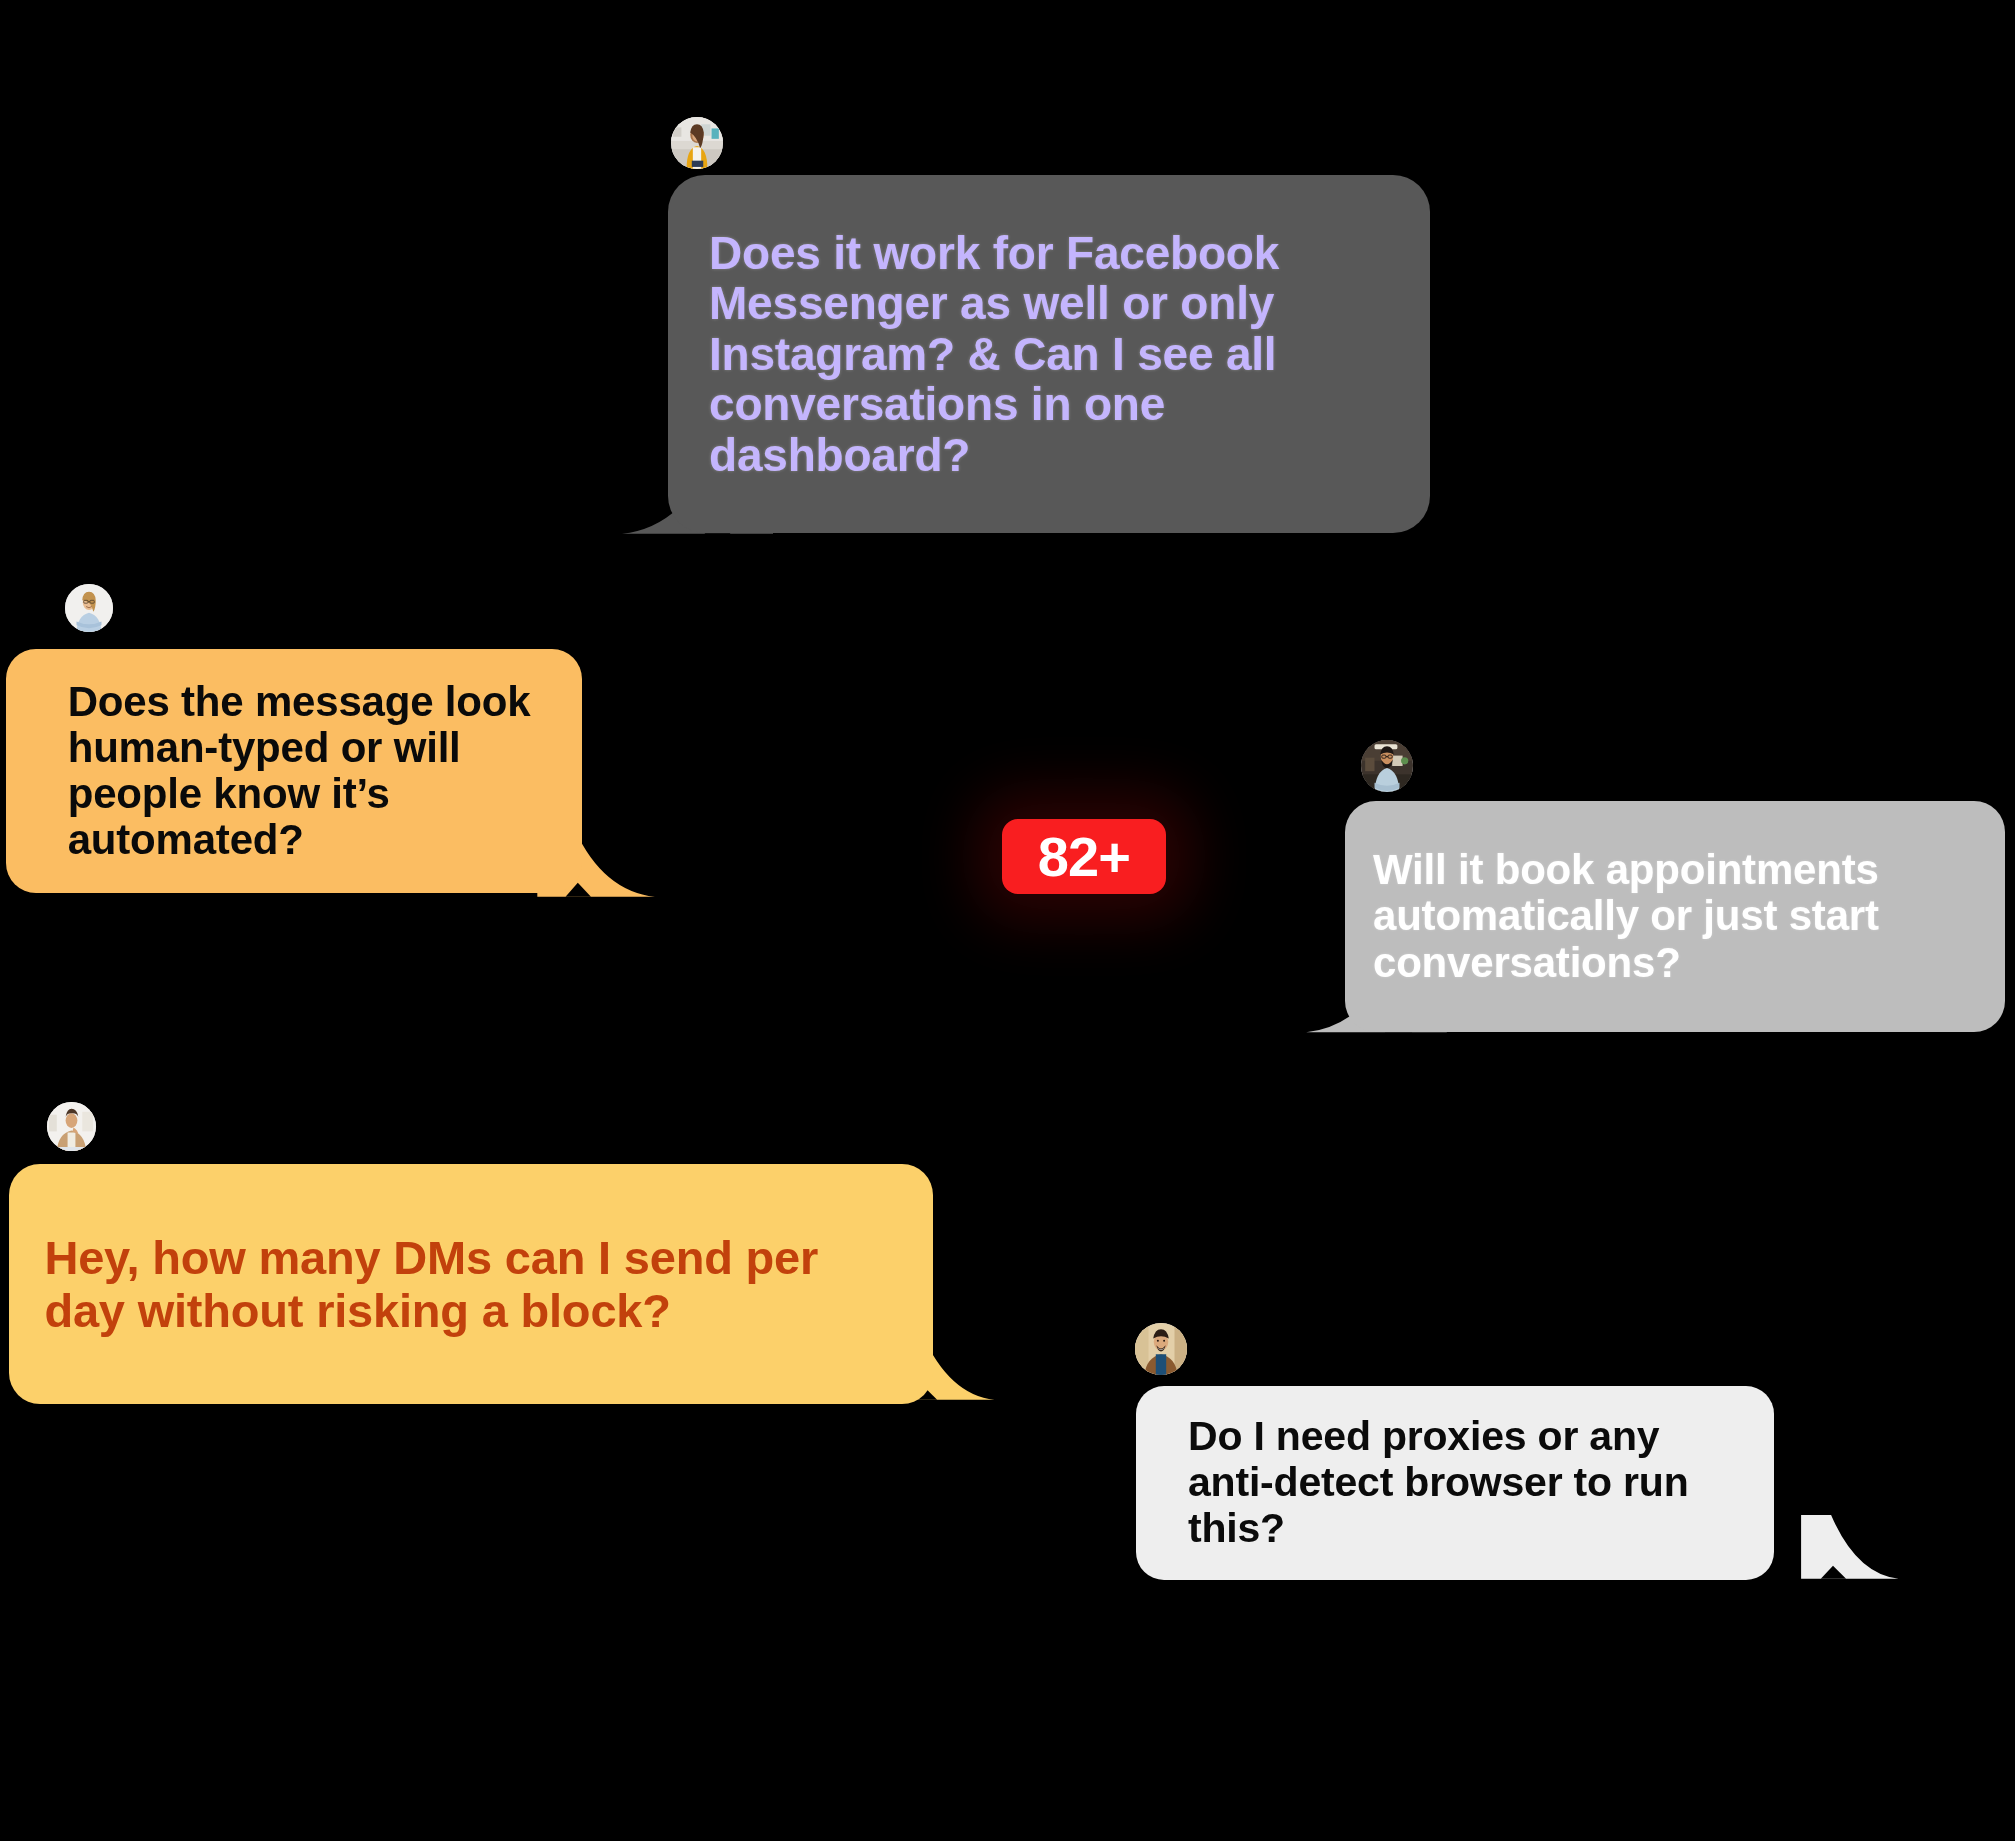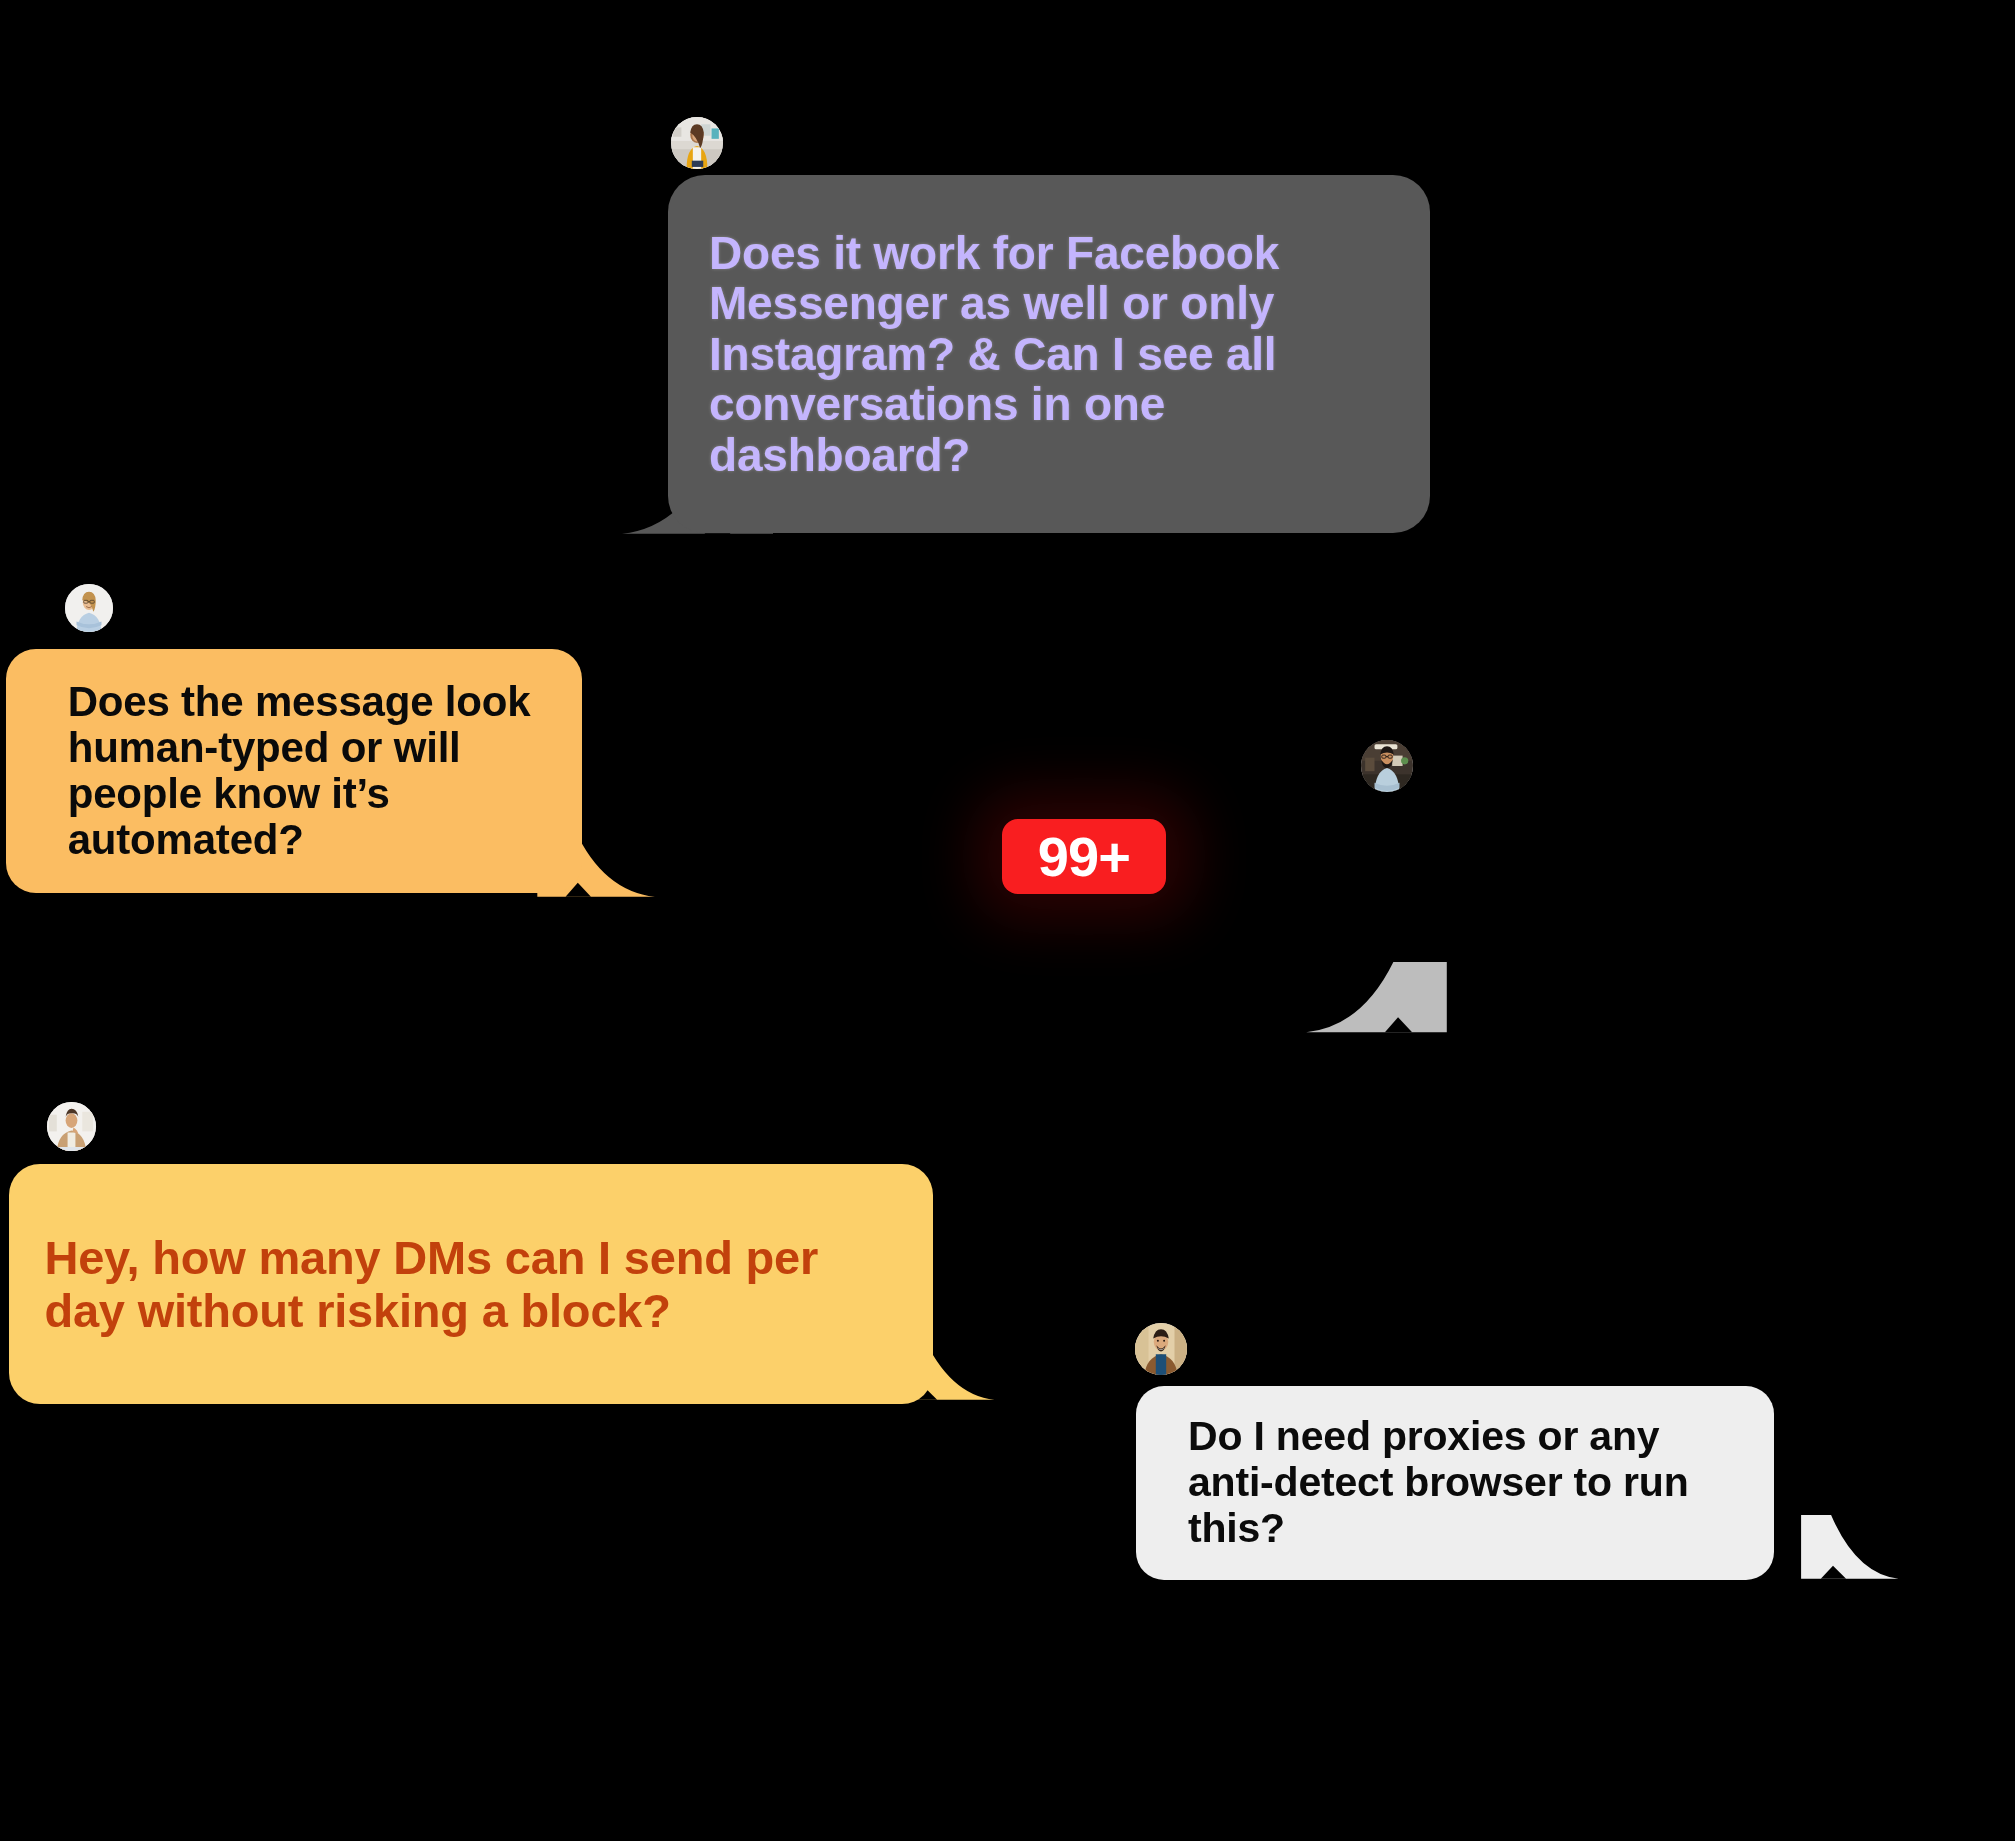--- a/index.html
+++ b/index.html
@@ -193,20 +193,23 @@
       <rect x="40" y="29" width="8" height="6" rx="2" fill="none" stroke="#14100d" stroke-width="1.6"></rect>
       <rect x="52" y="29" width="8" height="6" rx="2" fill="none" stroke="#14100d" stroke-width="1.6"></rect>
       <line x1="48" y1="32" x2="52" y2="32" stroke="#14100d" stroke-width="1.6"></line>
     </svg>
   </div>
 
   <svg class="tail" id="tail-grey" width="141" height="82" viewBox="0 0 300 175">
     <path d="M300 0 L300 150 L0 150 Q118 138 186 0 Z" fill="#bdbdbd"></path>
     <path d="M168 150 L196 118 L226 150 Z" fill="#000000"></path>
   </svg>
+  <div class="bubble" id="bub-grey">
+    <span class="txt">Will it book appointments automatically or just start conversations?</span>
+  </div>
 
   <div class="avatar" id="av-yellow" style="left:47px; top:1102px; width:49px; height:49px;">
     <svg viewBox="0 0 100 100">
       <rect width="100" height="100" fill="#f3f1ee"></rect>
       <rect x="4" y="26" width="16" height="34" fill="#e4e0d8"></rect>
       <rect x="72" y="20" width="22" height="40" fill="#eae6de"></rect>
       <path d="M20 100 q3-36 30-42 q27 6 30 42 z" fill="#c9a073"></path>
       <path d="M42 62 h16 v38 h-16 z" fill="#f0ece2"></path>
       <ellipse cx="50" cy="38" rx="12" ry="15" fill="#d7a578"></ellipse>
       <path d="M38 30 q3-16 12-16 q11 0 14 16 q-4-8 -13-7 q-9 -1 -13 7z" fill="#4c3526"></path>
@@ -241,17 +244,17 @@
 
   <svg class="tail" id="tail-white" width="108" height="75" viewBox="0 0 230 160">
     <path d="M0 0 L0 136 L208 136 Q118 126 64 0 Z" fill="#eeeeee"></path>
     <path d="M42 136 L68 108 L96 136 Z" fill="#000000"></path>
   </svg>
   <div class="bubble" id="bub-white">
     <span class="txt">Do I need proxies or any anti-detect browser to run this?</span>
   </div>
 
   <div id="badge">
-    <span>99+</span>
+    <span>82+</span>
   </div>
 
 </div>
 
 
 </body></html>

